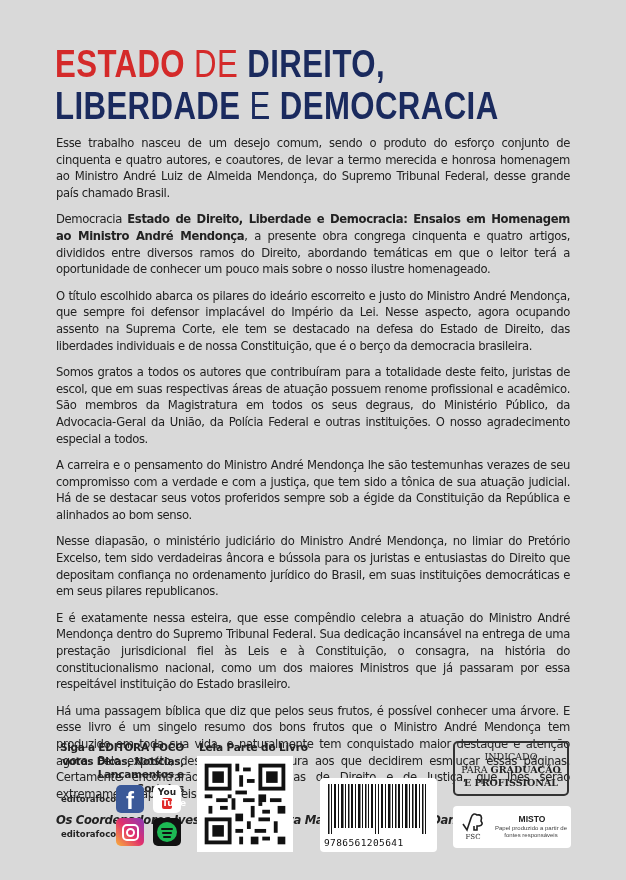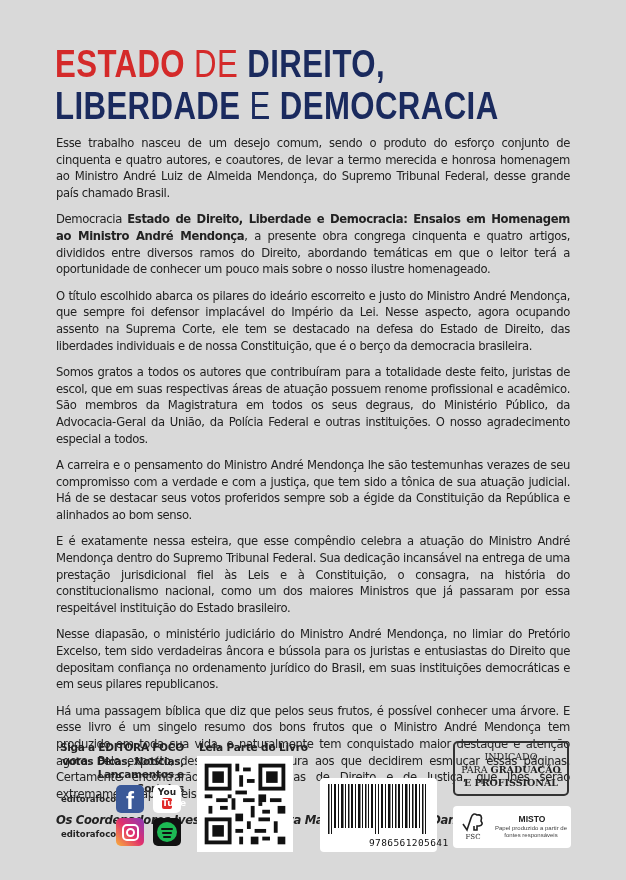--- a/index.html
+++ b/index.html
@@ -20,21 +20,21 @@
   .yt .tube { display:block; margin:0 9px; background:#e02a2a; color:#fff; text-align:center; font-size:9px; line-height:11px; border-radius:2px; font-weight:bold; }
   .ig { background:linear-gradient(45deg,#f9b13a,#e1306c 50%,#8a3ab9); }
   .ig .cam { position:absolute; left:6px; top:6px; width:13px; height:13px; border:2px solid #fff; border-radius:5px; }
   .ig .lens { position:absolute; left:10px; top:10px; width:5px; height:5px; border:2px solid #fff; border-radius:50%; }
   .sp { background:#111; }
   .sp .circ { position:absolute; left:4px; top:4px; width:20px; height:20px; background:#1db954; border-radius:50%; }
   .sp .bar { position:absolute; left:8px; height:2px; background:#111; border-radius:2px; }
   .leia { position:absolute; left:199px; top:741px; font-size:10.6px; font-weight:bold; color:#222; letter-spacing:-0.2px; }
   .qr { position:absolute; left:197px; top:756px; width:96px; height:96px; background:#fff; border-radius:5px; }
   .barcode { position:absolute; left:320px; top:778px; width:117px; height:74px; background:#fff; border-radius:4px; }
-  .barcode .digits { position:absolute; left:4px; bottom:4px; font-family:"DejaVu Sans Mono", monospace; font-size:9.5px; color:#111; letter-spacing:0.4px;margin-left:45px; }
+  .barcode .digits { position:absolute; left:4px; bottom:4px; font-family:"DejaVu Sans Mono", monospace; font-size:9.5px; color:#111; letter-spacing:0.4px; }
   .indicado { position:absolute; left:453px; top:741px; width:116px; height:55px; border:2px solid #333; border-radius:5px; box-sizing:border-box; text-align:center; font-family:"DejaVu Serif", serif; font-size:9.5px; line-height:13px; color:#222; padding-top:7px; }
   .indicado .bold { font-weight:bold; }
   .fsc { position:absolute; left:453px; top:806px; width:118px; height:42px; background:#fff; border-radius:4px; }
   .fsc .misto { position:absolute; left:44px; top:8px; width:70px; text-align:center; font-family:"Liberation Sans", sans-serif; font-size:8.5px; font-weight:bold; color:#222; }
   .fsc .desc { position:absolute; left:38px; top:19px; width:80px; text-align:center; font-family:"Liberation Sans", sans-serif; font-size:6px; line-height:7px; color:#444; }
   .fsc .logo { position:absolute; left:6px; top:4px; width:28px; height:34px; }
 </style>
 </head>
 <body>
 
@@ -46,22 +46,22 @@
   <span class="thin">E</span>
   <span>DEMOCRACIA</span>
 </h1>
 
 <div class="body">
   <p>Esse trabalho nasceu de um desejo comum, sendo o produto do esforço conjunto de cinquenta e quatro autores, e coautores, de levar a termo merecida e honrosa homenagem ao Ministro André Luiz de Almeida Mendonça, do Supremo Tribunal Federal, desse grande país chamado Brasil.</p>
   <p><span>Democracia </span><b>Estado de Direito, Liberdade e Democracia: Ensaios em Homenagem ao Ministro André Mendonça</b><span>, a presente obra congrega cinquenta e quatro artigos, divididos entre diversos ramos do Direito, abordando temáticas em que o leitor terá a oportunidade de conhecer um pouco mais sobre o nosso ilustre homenageado.</span></p>
   <p>O título escolhido abarca os pilares do ideário escorreito e justo do Ministro André Mendonça, que sempre foi defensor implacável do Império da Lei. Nesse aspecto, agora ocupando assento na Suprema Corte, ele tem se destacado na defesa do Estado de Direito, das liberdades individuais e de nossa Constituição, que é o berço da democracia brasileira.</p>
   <p>Somos gratos a todos os autores que contribuíram para a totalidade deste feito, juristas de escol, que em suas respectivas áreas de atuação possuem renome profissional e acadêmico. São membros da Magistratura em todos os seus degraus, do Ministério Público, da Advocacia-Geral da União, da Polícia Federal e outras instituições. O nosso agradecimento especial a todos.</p>
   <p>A carreira e o pensamento do Ministro André Mendonça lhe são testemunhas verazes de seu compromisso com a verdade e com a justiça, que tem sido a tônica de sua atuação judicial. Há de se destacar seus votos proferidos sempre sob a égide da Constituição da República e alinhados ao bom senso.</p>
+  <p>Nesse diapasão, o ministério judiciário do Ministro André Mendonça, no limiar do Pretório Excelso, tem sido verdadeiras âncora e bússola para os juristas e entusiastas do Direito que depositam confiança no ordenamento jurídico do Brasil, em suas instituições democráticas e em seus pilares republicanos.</p>
   <p>E é exatamente nessa esteira, que esse compêndio celebra a atuação do Ministro André Mendonça dentro do Supremo Tribunal Federal. Sua dedicação incansável na entrega de uma prestação jurisdicional fiel às Leis e à Constituição, o consagra, na história do constitucionalismo nacional, como um dos maiores Ministros que já passaram por essa respeitável instituição do Estado brasileiro.</p>
-  <p>Nesse diapasão, o ministério judiciário do Ministro André Mendonça, no limiar do Pretório Excelso, tem sido verdadeiras âncora e bússola para os juristas e entusiastas do Direito que depositam confiança no ordenamento jurídico do Brasil, em suas instituições democráticas e em seus pilares republicanos.</p>
   <p>Há uma passagem bíblica que diz que pelos seus frutos, é possível conhecer uma árvore. E esse livro é um singelo resumo dos bons frutos que o Ministro André Mendonça tem produzido em toda sua vida, e naturalmente tem conquistado maior destaque e atenção agora. Pelo exposto, desejamos boa leitura aos que decidirem esmiuçar essas páginas. Certamente encontrarão preciosas pílulas de Direito e de Justiça, que lhes serão extremamente aprazíveis.</p>
   <p class="sig">Os Coordenadores Ives Gandra da Silva Martins Filho e João Daniel Silva.</p>
 </div>
 
 <div class="follow">
   <div>Siga a EDITORA FOCO</div>
   <div>votos Dicas, Notícias,</div>
   <div>Lançamentos e Sorteios</div>
 </div>
 

